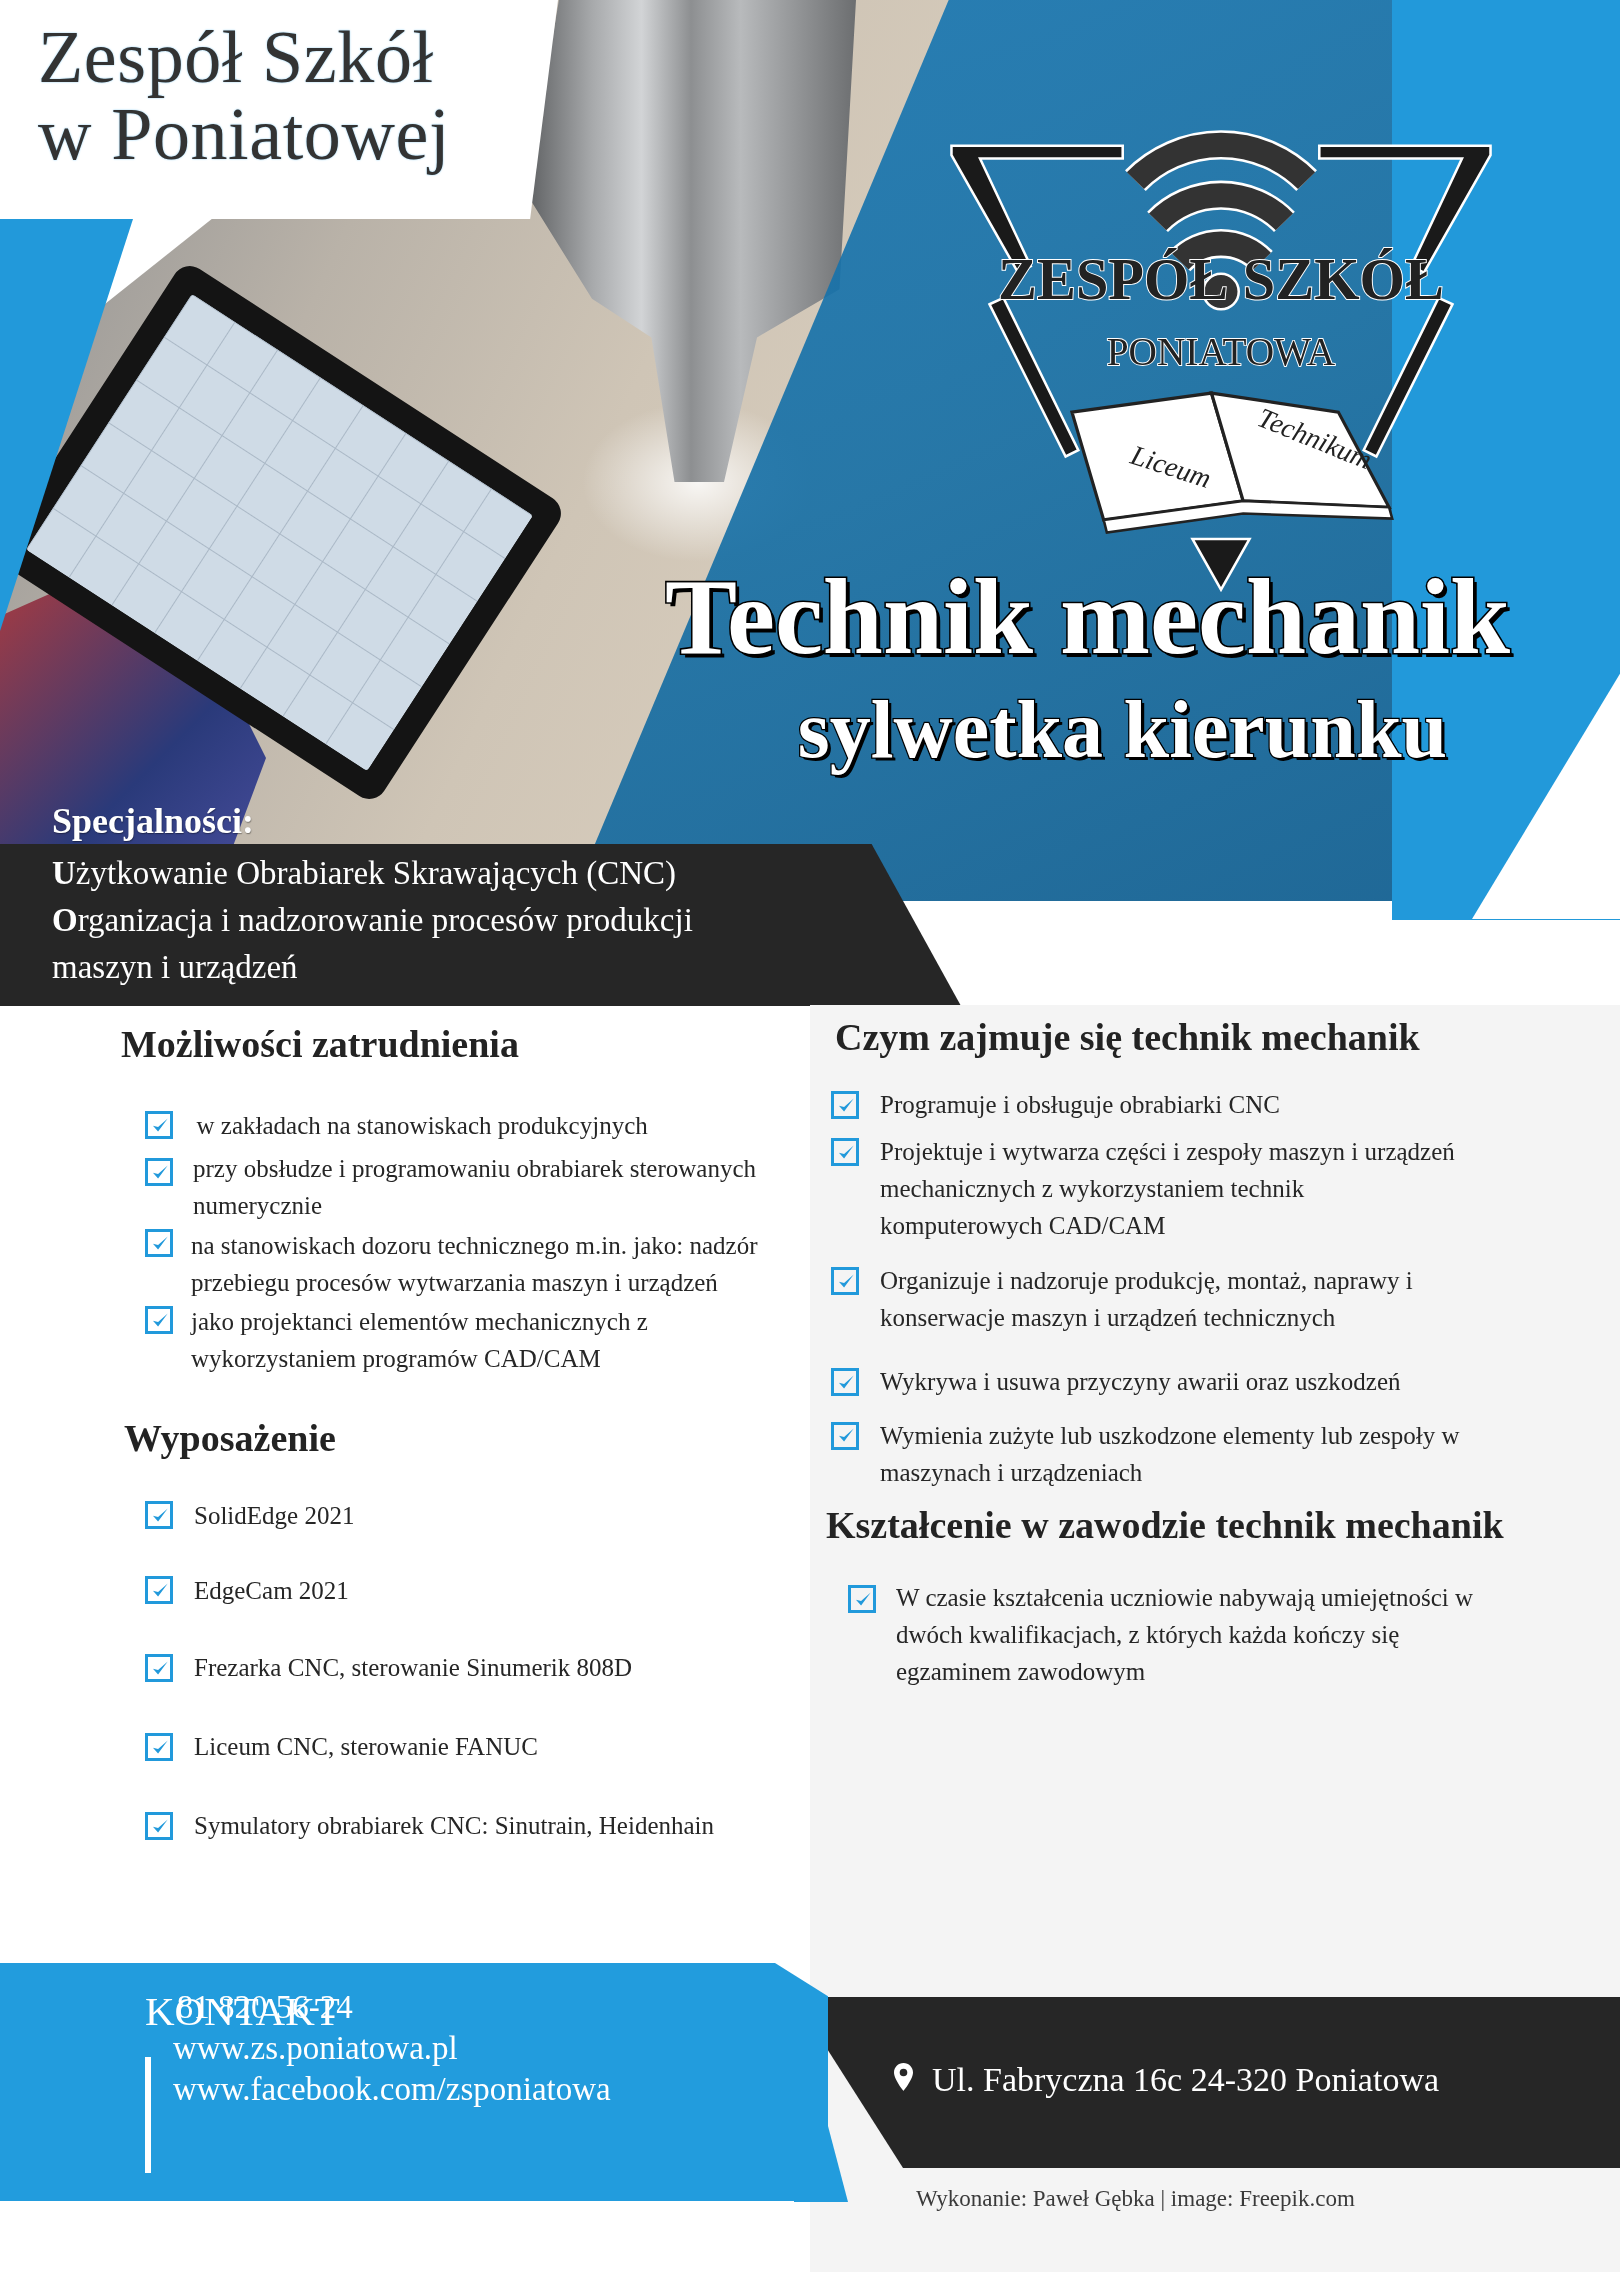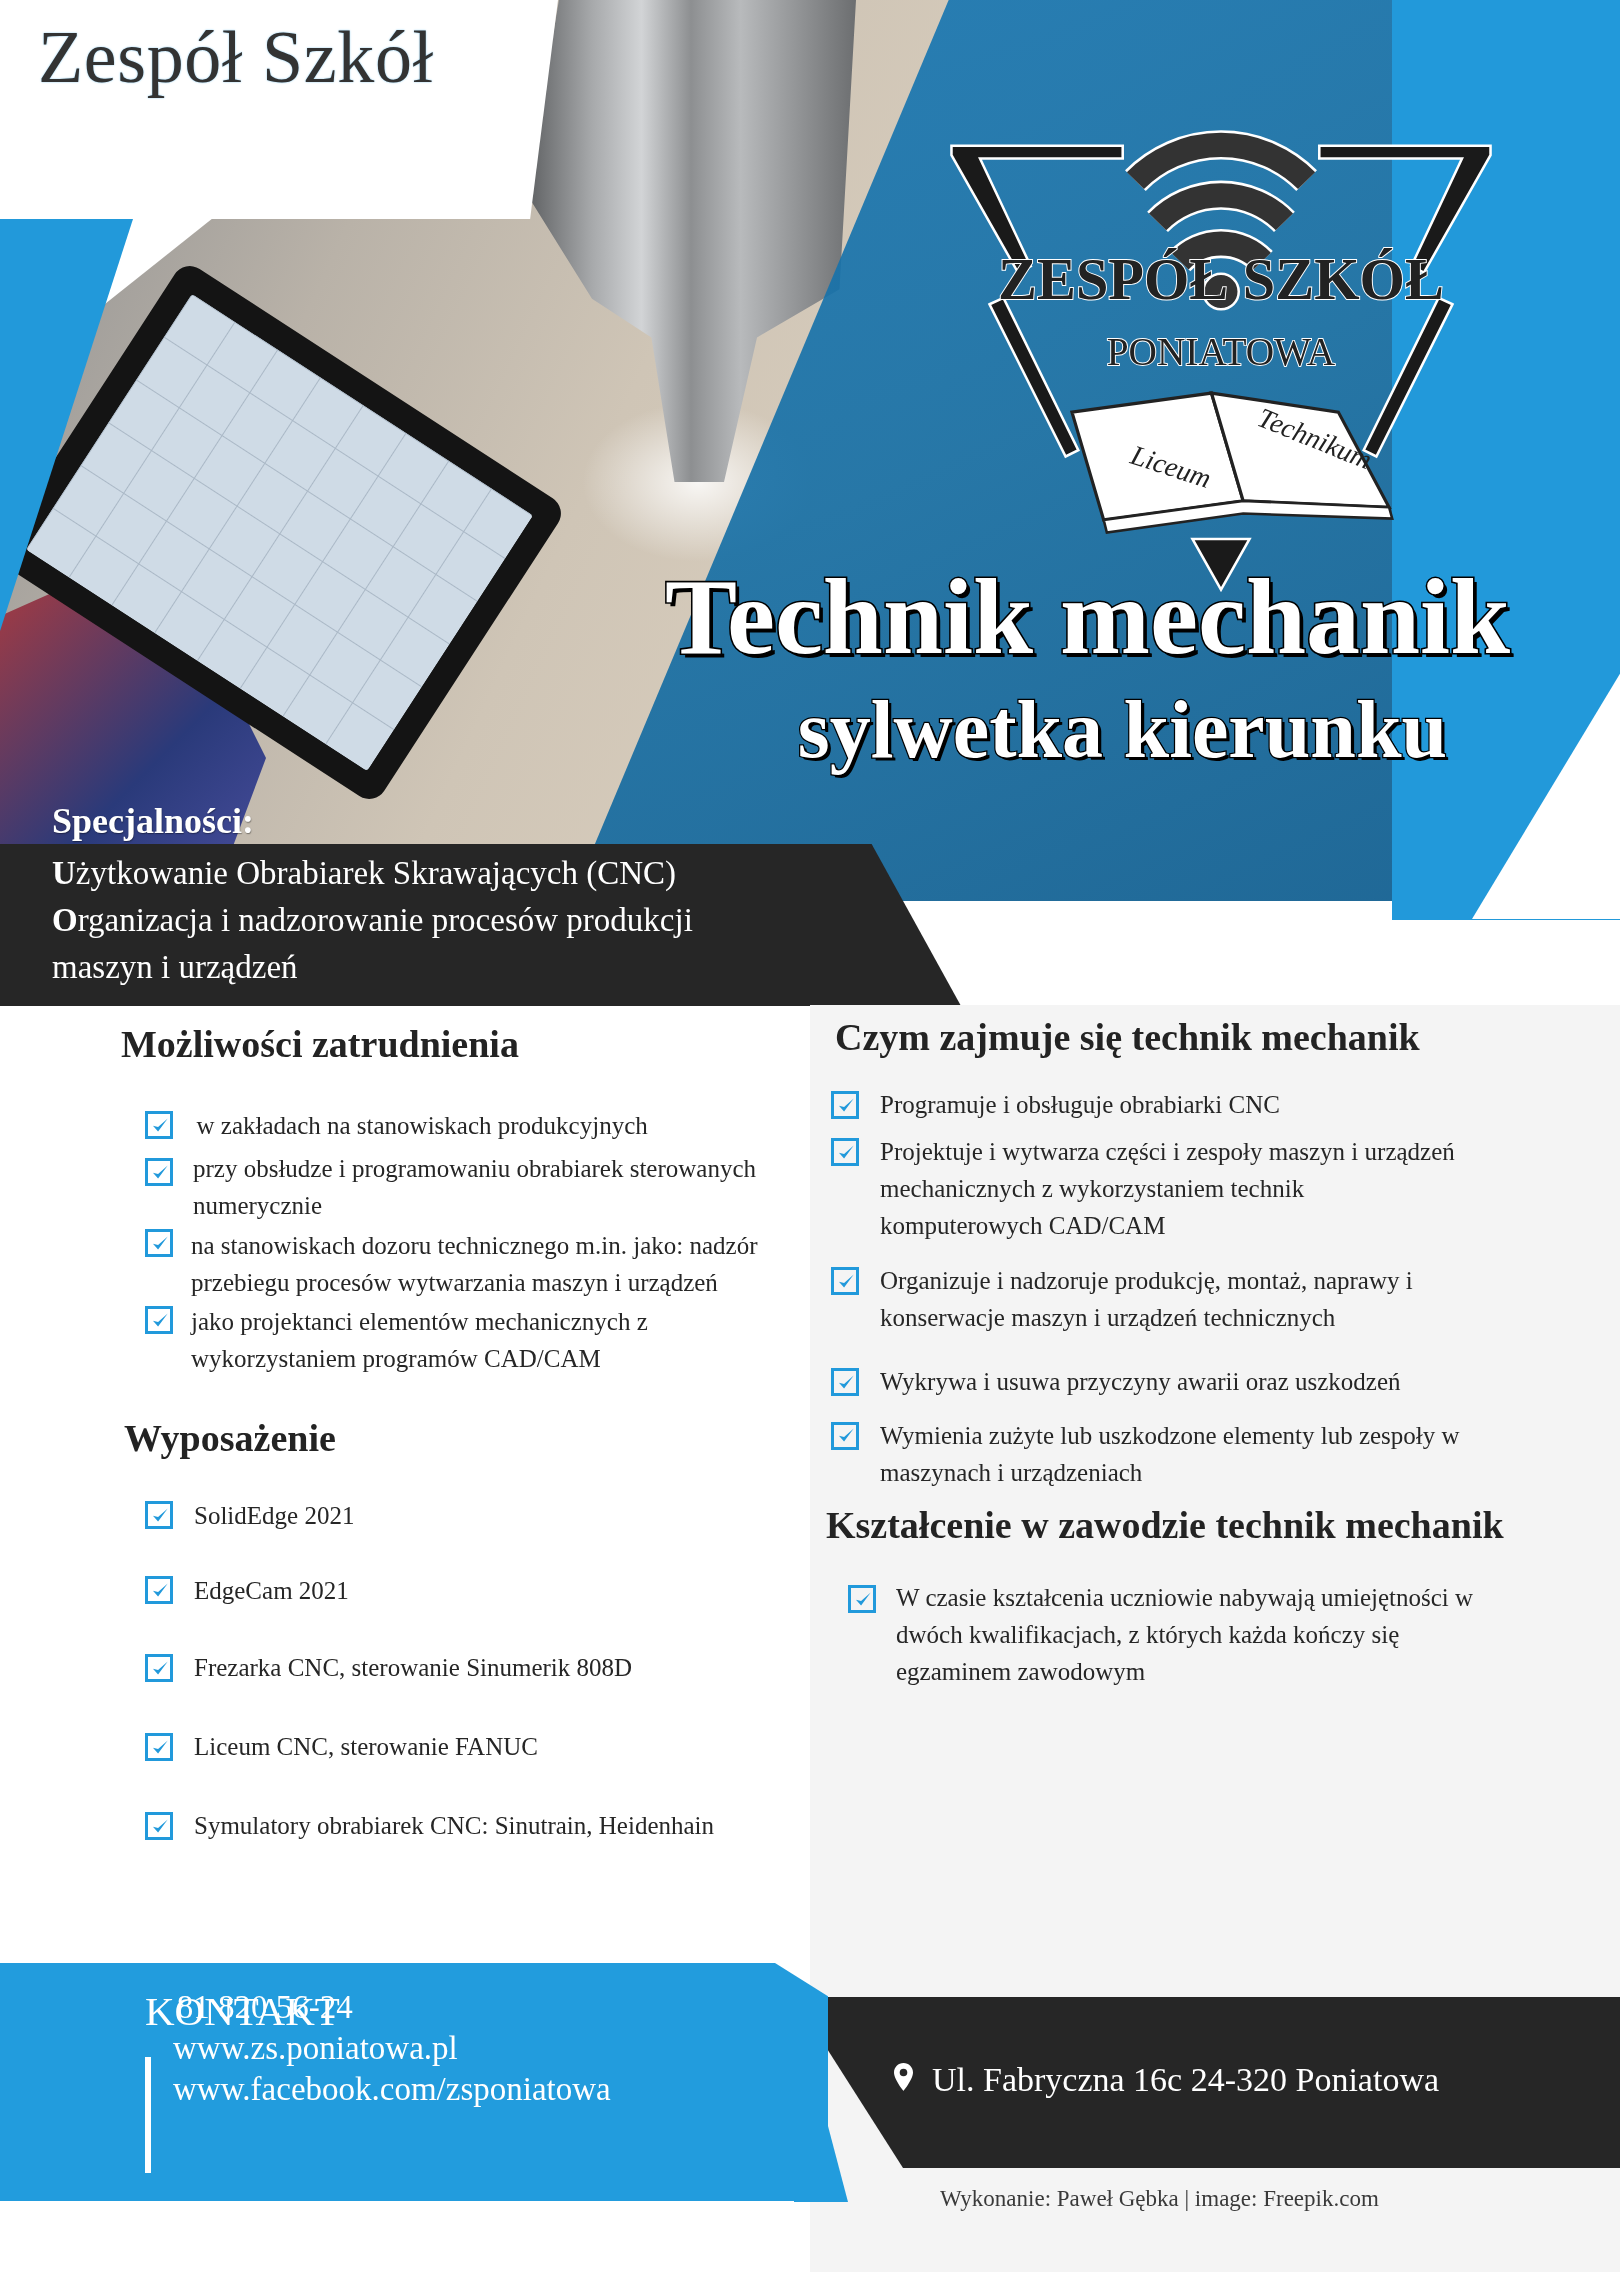--- a/index.html
+++ b/index.html
@@ -58,21 +58,21 @@
 
   
   .contact-band { left:0; top:1963px; width:828px; height:238px; background:#229cdd; clip-path:polygon(0 0,93.6% 0,100% 14%,100% 100%,0 100%); }
   .contact-head { left:145px; top:1987px; font-size:41px; color:#ffffff; }
   .contact-bar { left:145px; top:2057px; width:5.7px; height:116px; background:#ffffff; }
   .contact-lines { left:173px; top:1987px; font-size:33px; line-height:41px; color:#ffffff; }
   .contact-lines div:first-child { padding-left:3.8px; }
   .addr-band { left:794px; top:1997px; width:826px; height:171px; background:#262626; clip-path:polygon(0 0,100% 0,100% 100%,13.2% 100%); }
   .addr-blue-wedge { left:794px; top:1997px; width:54px; height:205px; background:#229cdd; clip-path:polygon(0 0,0 100%,100% 100%); }
   .addr { left:894px; top:2061px; font-size:34px; color:#ffffff; display:flex; align-items:center; gap:19px; }
-  .credit { left:940px; top:2186px; font-size:23px; color:#3a3a3a; }
+  .credit { left:916px; top:2186px; font-size:23px; color:#3a3a3a; }
 </style>
 </head>
 <body>
 
 <div class="abs hero">
   <div class="abs right-blue"></div>
   <div class="abs right-white-tri"></div>
 
   <div class="abs photo">
     <div class="abs photo-machine"></div>
@@ -81,20 +81,21 @@
       <div class="abs photo-tablet-screen"></div>
     </div>
     <div class="abs photo-blue-overlay"></div>
   </div>
 
   <div class="abs left-blue-strip"></div>
 
   <div class="abs title-box"></div>
   <div class="abs school-title">
     <div>Zespół Szkół</div>
+    <div>w Poniatowej</div>
   </div>
 
   <div class="abs logo">
     <svg viewBox="0 0 870 790">
       <g fill="none" stroke="#333" stroke-width="38" stroke-linecap="butt">
         <path d="M300 135 A190 190 0 0 1 570 135" stroke="#fff" stroke-width="46"></path>
         <path d="M300 135 A190 190 0 0 1 570 135"></path>
         <path d="M335 200 A140 140 0 0 1 535 200" stroke="#fff" stroke-width="46"></path>
         <path d="M335 200 A140 140 0 0 1 535 200"></path>
         <path d="M370 262 A90 90 0 0 1 500 262" stroke="#fff" stroke-width="46"></path>

